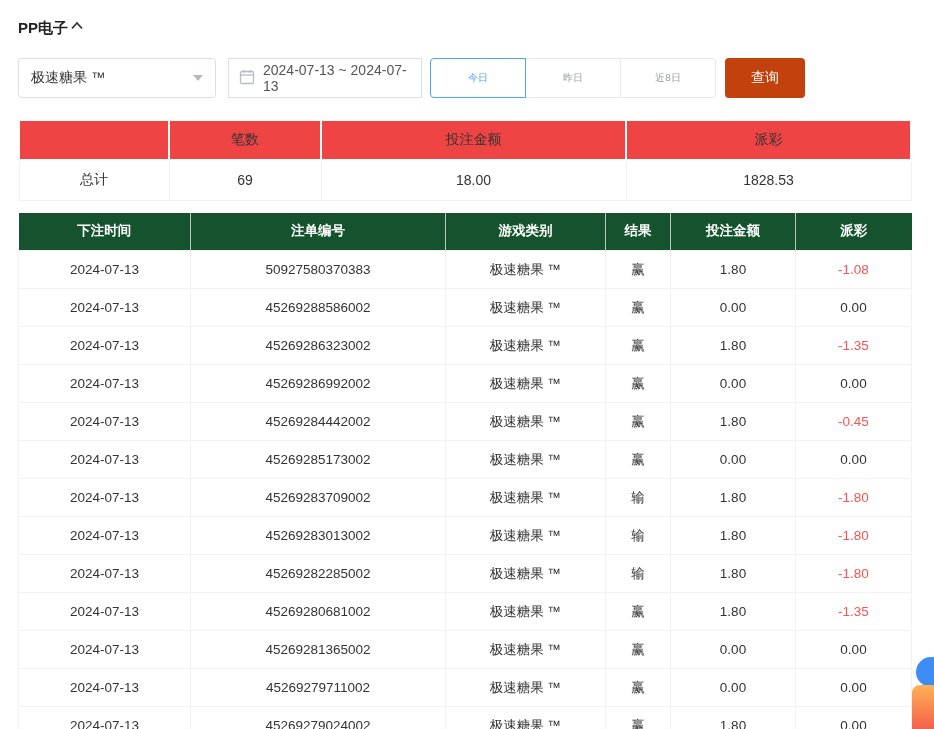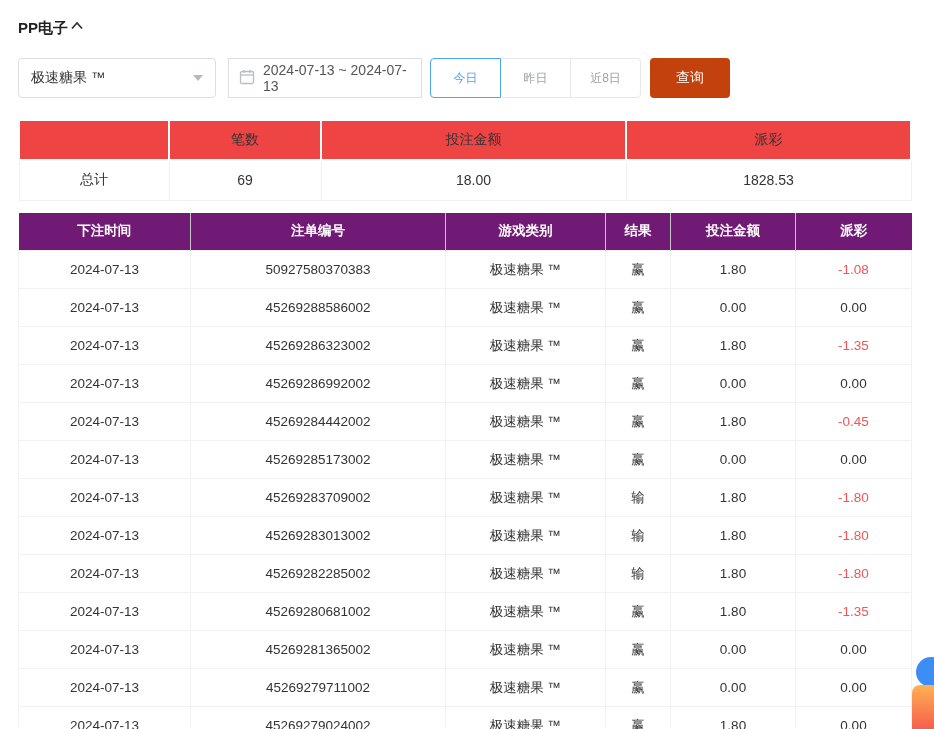--- a/index.html
+++ b/index.html
@@ -31,23 +31,23 @@
     border-left: 5px solid transparent; border-right: 5px solid transparent;
     border-top: 6px solid #b4b8c0;
   }
   .datepicker {
     width: 194px; height: 40px; border: 1px solid #dcdfe6; border-radius: 0;
     display: flex; align-items: center; gap: 8px; padding: 0 10px;
     font-size: 14px; color: #555; margin-left: 12px; cursor: pointer; background: #fff;
   }
   .btn-group { display: flex; margin-left: 8px; }
   .quick-btn {
-    width: 71px; height: 40px; background: #fff;
-    border: 1px solid #e4e7ed; font-size: 12px; color: #9aa0a6;
-    cursor: pointer; font-family: Liberation Sans, sans-serif;
+    width: 96px; height: 40px; background: #fff;
+    border: 1px solid #e4e7ed; font-size: 10px; color: #9aa0a6;
+    cursor: pointer; font-family: Liberation Mono, monospace;
   }
   .quick-btn + .quick-btn { margin-left: -1px; }
   .quick-btn:first-child { border-radius: 4px 0 0 4px; }
   .quick-btn:last-child { border-radius: 0 4px 4px 0; }
   .quick-btn.active { color: #4da3f5; border-color: #4da3f5; position: relative; z-index: 1; }
   .search-btn {
     width: 80px; height: 40px; margin-left: 9px;
     background: #c2410c; color: #fff; border: none; border-radius: 4px;
     font-size: 14px; cursor: pointer; font-family: inherit;
   }
@@ -59,21 +59,21 @@
     background: #ef4444; height: 40px; font-weight: normal; color: #333;
     border: 2px solid #fff;
   }
   .summary-table td {
     height: 40px; border: 1px solid #f0f0f0; background: #fff; color: #333;
   }
 
   
   .bet-table { margin-top: 12px; font-size: 13.5px; text-align: center; }
   .bet-table th {
-    background: #701a75; color: #fff; height: 38px; font-weight: bold;
+    background: #14532d; color: #fff; height: 38px; font-weight: bold;
     border-right: 1px solid #c4c4c4;
   }
   .bet-table th:last-child { border-right: none; }
   .bet-table td {
     height: 38px; border: 1px solid #f2f2f2; background: #fff; color: #333;
   }
   .bet-table td.neg { color: #f25555; }
 
   
   .float-blue {

